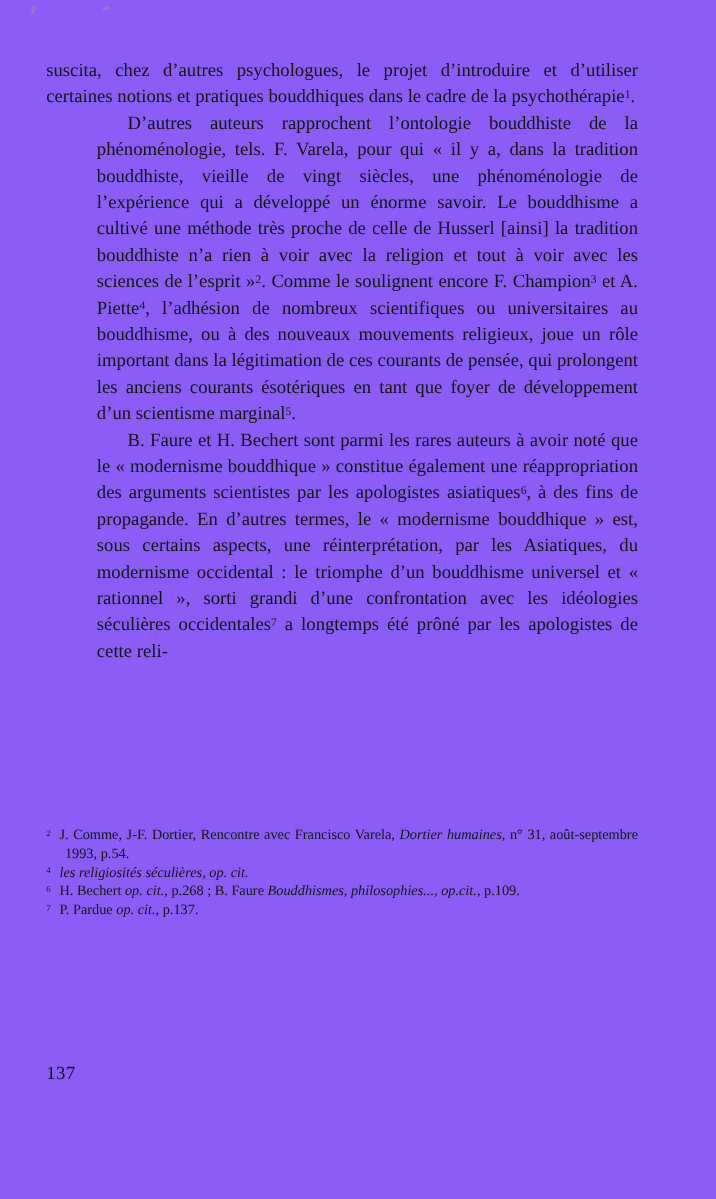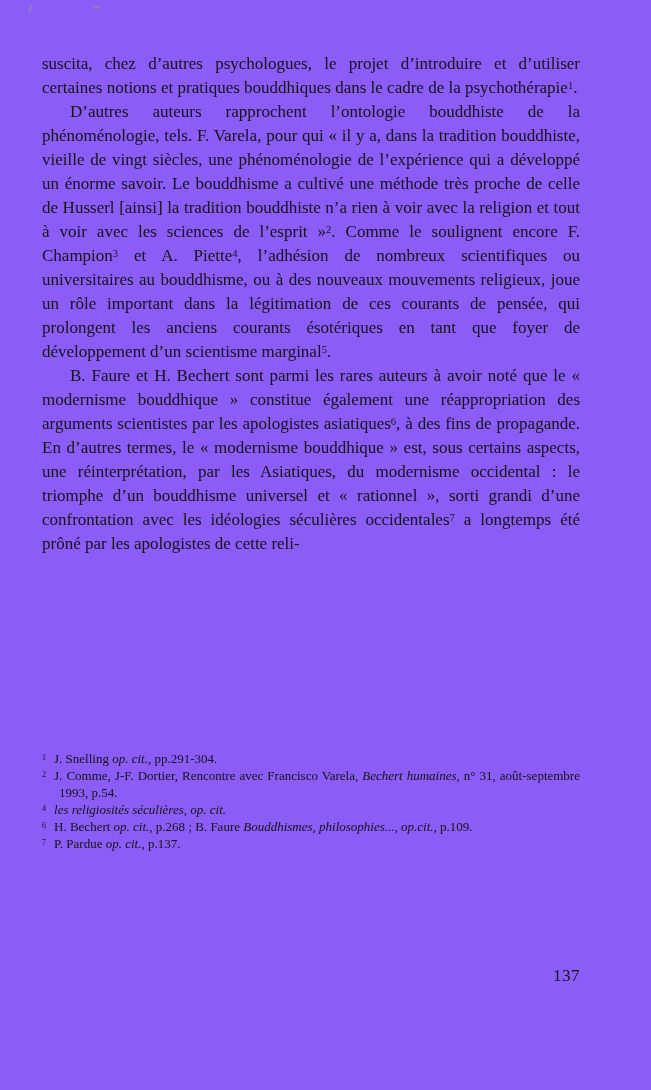--- a/index.html
+++ b/index.html
@@ -32,20 +32,21 @@
     width: 538px;
     font-size: 17px;
     line-height: 24px;
     text-align: justify;
   }
   .body-text p {
     margin: 0;
   }
   .body-text p.indent {
     text-indent: 28px;
+    margin-left: 46px;
   }
   sup, .fn-num {
     font-size: 0.62em;
     line-height: 0;
     position: relative;
     top: -0.4em;
     vertical-align: baseline;
   }
   .it { font-style: italic; }
   .footnotes {
@@ -62,42 +63,41 @@
     text-indent: -17px;
   }
   .fn-num {
     margin-right: 8px;
   }
   .page-number {
     position: absolute;
     left: 42px;
     top: 966px;
     width: 538px;
-    text-align: right;
+    text-align: left;
     font-size: 17px;
     letter-spacing: 0.5px;
   }
 </style>
 </head>
 <body>
 
 <div class="page">
 
   <div class="scan-artifact a1"></div>
   <div class="scan-artifact a2"></div>
 
   <div class="body-text">
     <p><span>suscita, chez d’autres psychologues, le projet d’introduire et d’utiliser certaines notions et pratiques bouddhiques dans le cadre de la psychothérapie</span><sup>1</sup><span>.</span></p>
     <p class="indent"><span>D’autres auteurs rapprochent l’ontologie bouddhiste de la phénoménologie, tels. F. Varela, pour qui « il y a, dans la tradition bouddhiste, vieille de vingt siècles, une phénoménologie de l’expérience qui a développé un énorme savoir. Le bouddhisme a cultivé une méthode très proche de celle de Husserl [ainsi] la tradition bouddhiste n’a rien à voir avec la religion et tout à voir avec les sciences de l’esprit »</span><sup>2</sup><span>. Comme le soulignent encore F. Champion</span><sup>3</sup><span> et A. Piette</span><sup>4</sup><span>, l’adhésion de nombreux scientifiques ou universitaires au bouddhisme, ou à des nouveaux mouvements religieux, joue un rôle important dans la légitimation de ces courants de pensée, qui prolongent les anciens courants ésotériques en tant que foyer de développement d’un scientisme marginal</span><sup>5</sup><span>.</span></p>
     <p class="indent"><span>B. Faure et H. Bechert sont parmi les rares auteurs à avoir noté que le « modernisme bouddhique » constitue également une réappropriation des arguments scientistes par les apologistes asiatiques</span><sup>6</sup><span>, à des fins de propagande. En d’autres termes, le « modernisme bouddhique » est, sous certains aspects, une réinterprétation, par les Asiatiques, du modernisme occidental : le triomphe d’un bouddhisme universel et « rationnel », sorti grandi d’une confrontation avec les idéologies séculières occidentales</span><sup>7</sup><span> a longtemps été prôné par les apologistes de cette reli-</span></p>
   </div>
 
   <div class="footnotes">
-    <div class="footnote"><span class="fn-num">1</span><span class="fn-body"><span>J. Snelling </span><span class="it">op. cit.</span><span>, pp.291-304.</span></span></div>
-    <div class="footnote"><span class="fn-num">2</span><span class="fn-body"><span>J. Comme, J-F. Dortier, Rencontre avec Francisco Varela, </span><span class="it">Bechert humaines</span><span>, n° 31, août-septembre 1993, p.54.</span></span></div>
+    <div class="footnote"><span class="fn-num">2</span><span class="fn-body"><span>J. Comme, J-F. Dortier, Rencontre avec Francisco Varela, </span><span class="it">Dortier humaines</span><span>, n° 31, août-septembre 1993, p.54.</span></span></div>
     <div class="footnote"><span class="fn-num">4</span><span class="fn-body"><span class="it">les religiosités séculières, op. cit.</span></span></div>
     <div class="footnote"><span class="fn-num">6</span><span class="fn-body"><span>H. Bechert </span><span class="it">op. cit.</span><span>, p.268 ; B. Faure </span><span class="it">Bouddhismes, philosophies..., op.cit.</span><span>, p.109.</span></span></div>
     <div class="footnote"><span class="fn-num">7</span><span class="fn-body"><span>P. Pardue </span><span class="it">op. cit.</span><span>, p.137.</span></span></div>
   </div>
 
   <div class="page-number">137</div>
 
 </div>
 
 </body></html>

